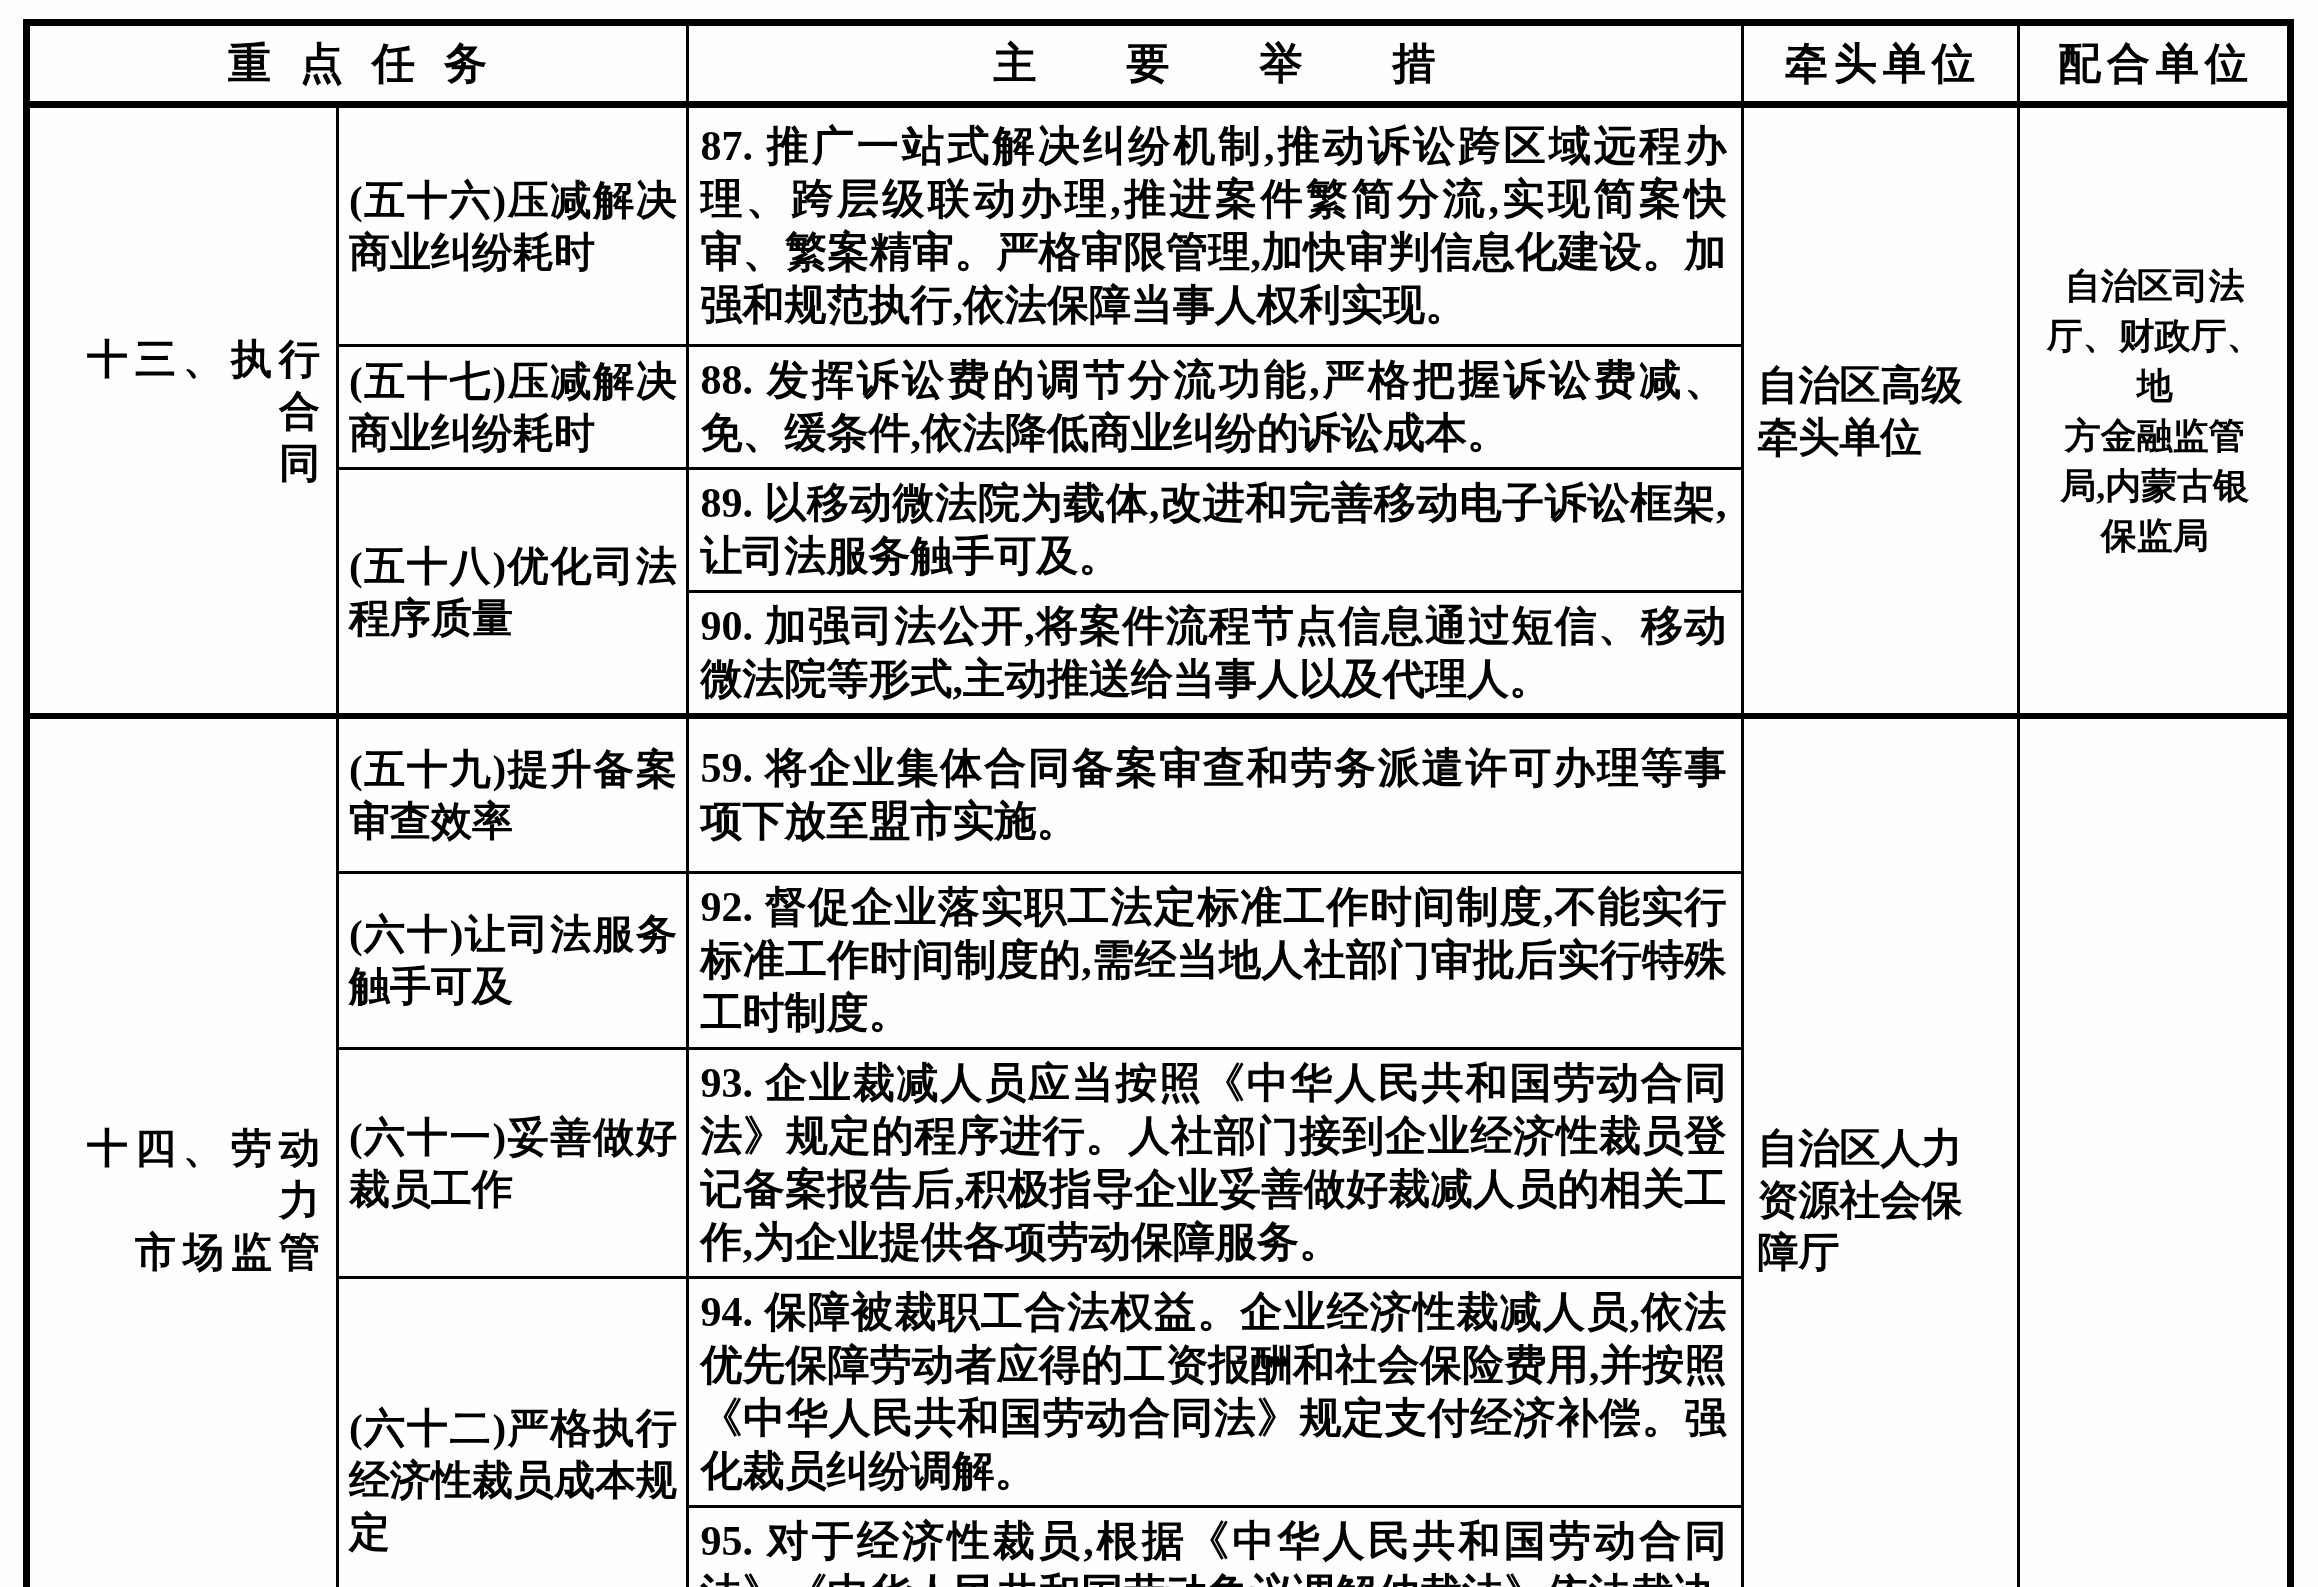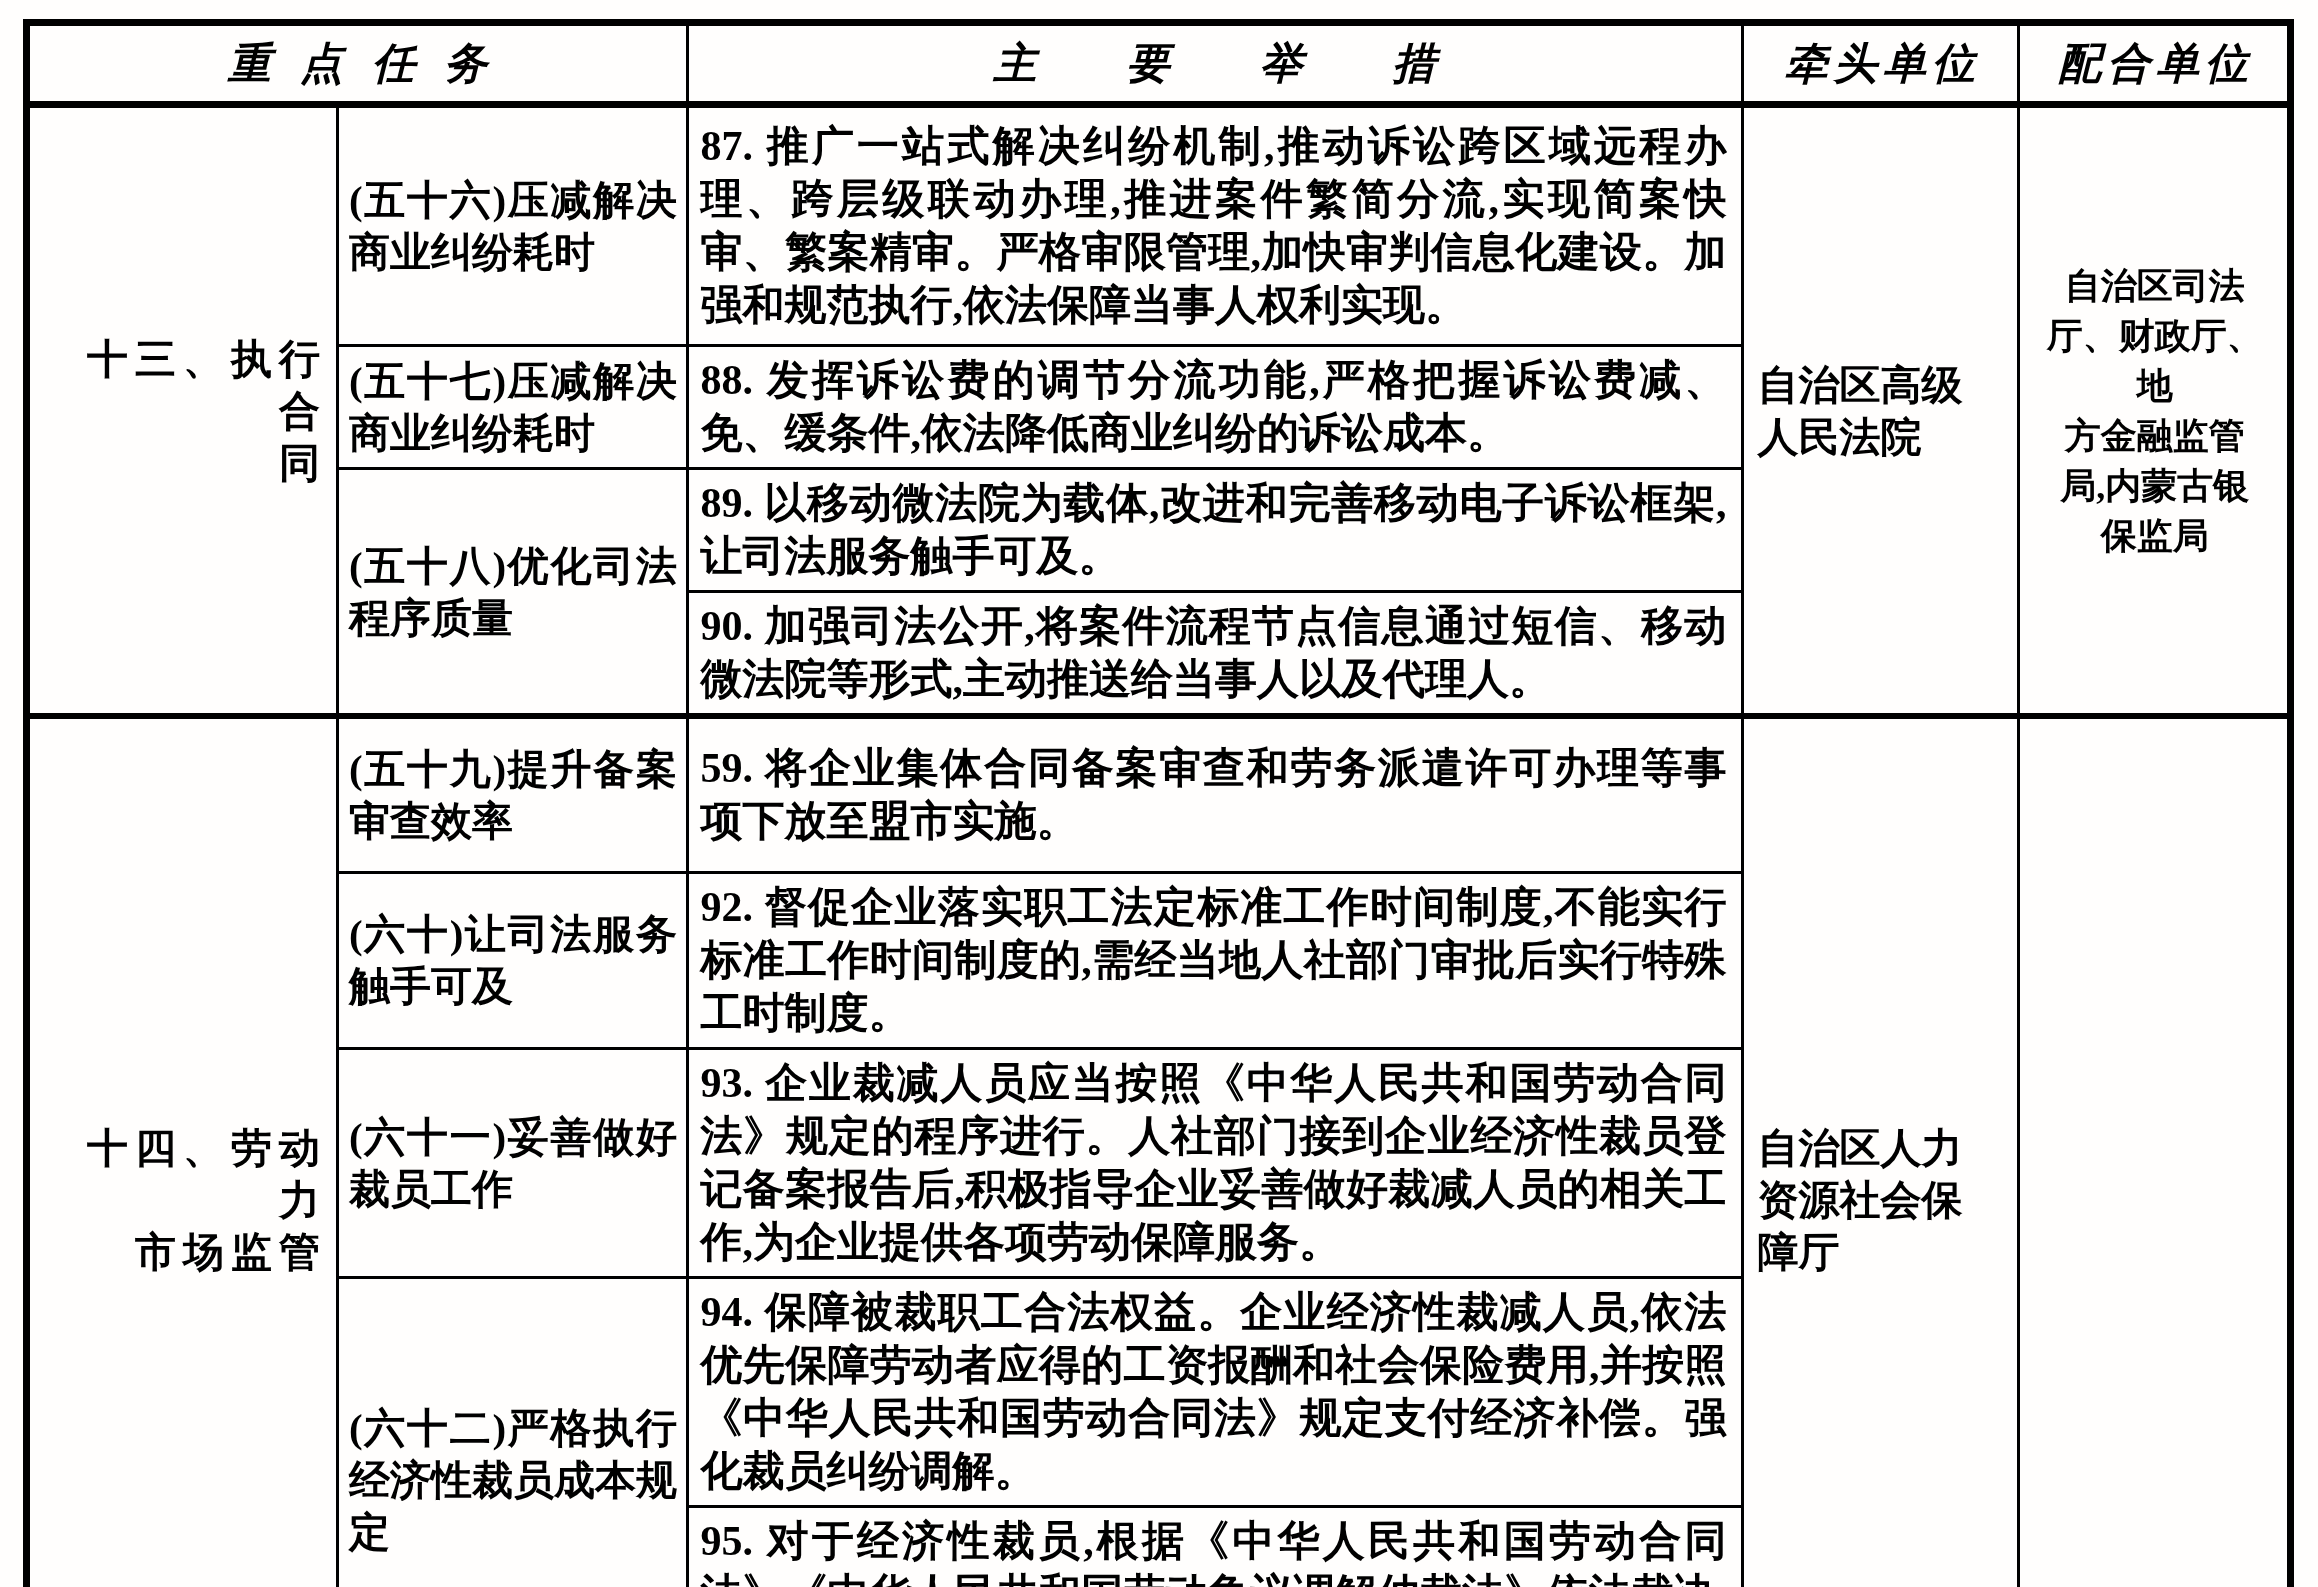--- a/index.html
+++ b/index.html
@@ -42,21 +42,21 @@
     font-size: 43px;
     text-align: center;
     white-space: nowrap;
     overflow: hidden;
   }
   .sp-task    { letter-spacing: 29px; text-indent: 29px; }
   .sp-measure { letter-spacing: 90px; text-indent: 90px; }
   .sp-unit    { letter-spacing: 6px; text-indent: 6px; }
 
   
-  tr.r-head { height: 82px; font-style: italic; }
+  tr.r-head { height: 82px; }
   tr.r1 { height: 241px; }
   tr.r2 { height: 109px; }
   tr.r3 { height: 107px; }
   tr.r4 { height: 104px; }
   tr.r5 { height: 156px; }
   tr.r6 { height: 156px; }
   tr.r7 { height: 211px; }
   tr.r8 { height: 218px; }
   tr.r9 { height: 164px; }
 
@@ -118,21 +118,21 @@
       <th class="sp-unit">牵头单位</th>
       <th class="sp-unit">配合单位</th>
     </tr>
 
     <tr class="r1">
       <td rowspan="4" class="group-title">十三、执行合
 同</td>
       <td class="task">(五十六)压减解决商业纠纷耗时</td>
       <td class="measure">87. 推广一站式解决纠纷机制,推动诉讼跨区域远程办理、跨层级联动办理,推进案件繁简分流,实现简案快审、繁案精审。严格审限管理,加快审判信息化建设。加强和规范执行,依法保障当事人权利实现。</td>
       <td rowspan="4" class="lead">自治区高级
-人民法院</td>
+牵头单位</td>
       <td rowspan="4" class="support">自治区司法
 厅、财政厅、地
 方金融监管
 局,内蒙古银
 保监局</td>
     </tr>
     <tr class="r2">
       <td class="task">(五十七)压减解决商业纠纷耗时</td>
       <td class="measure">88. 发挥诉讼费的调节分流功能,严格把握诉讼费减、免、缓条件,依法降低商业纠纷的诉讼成本。</td>
     </tr>

